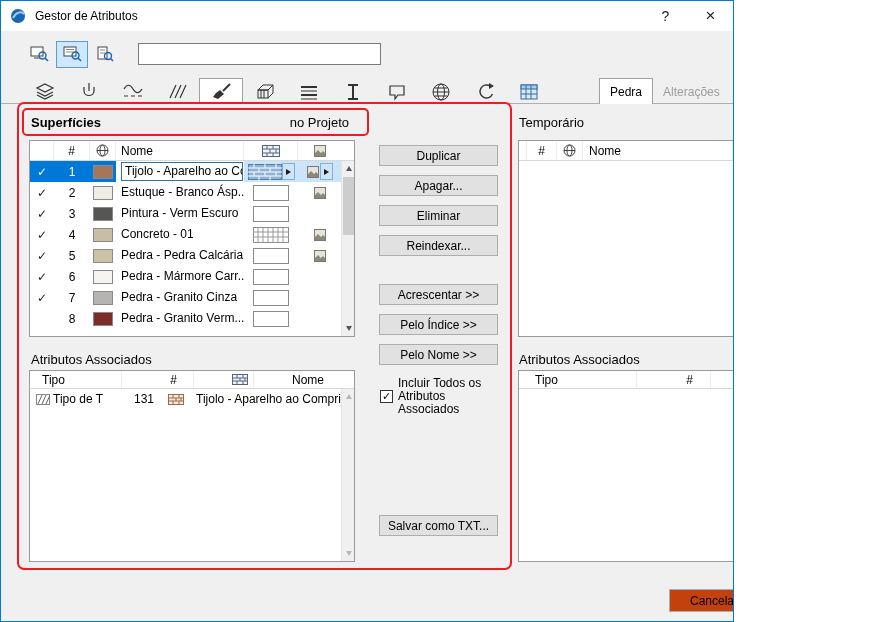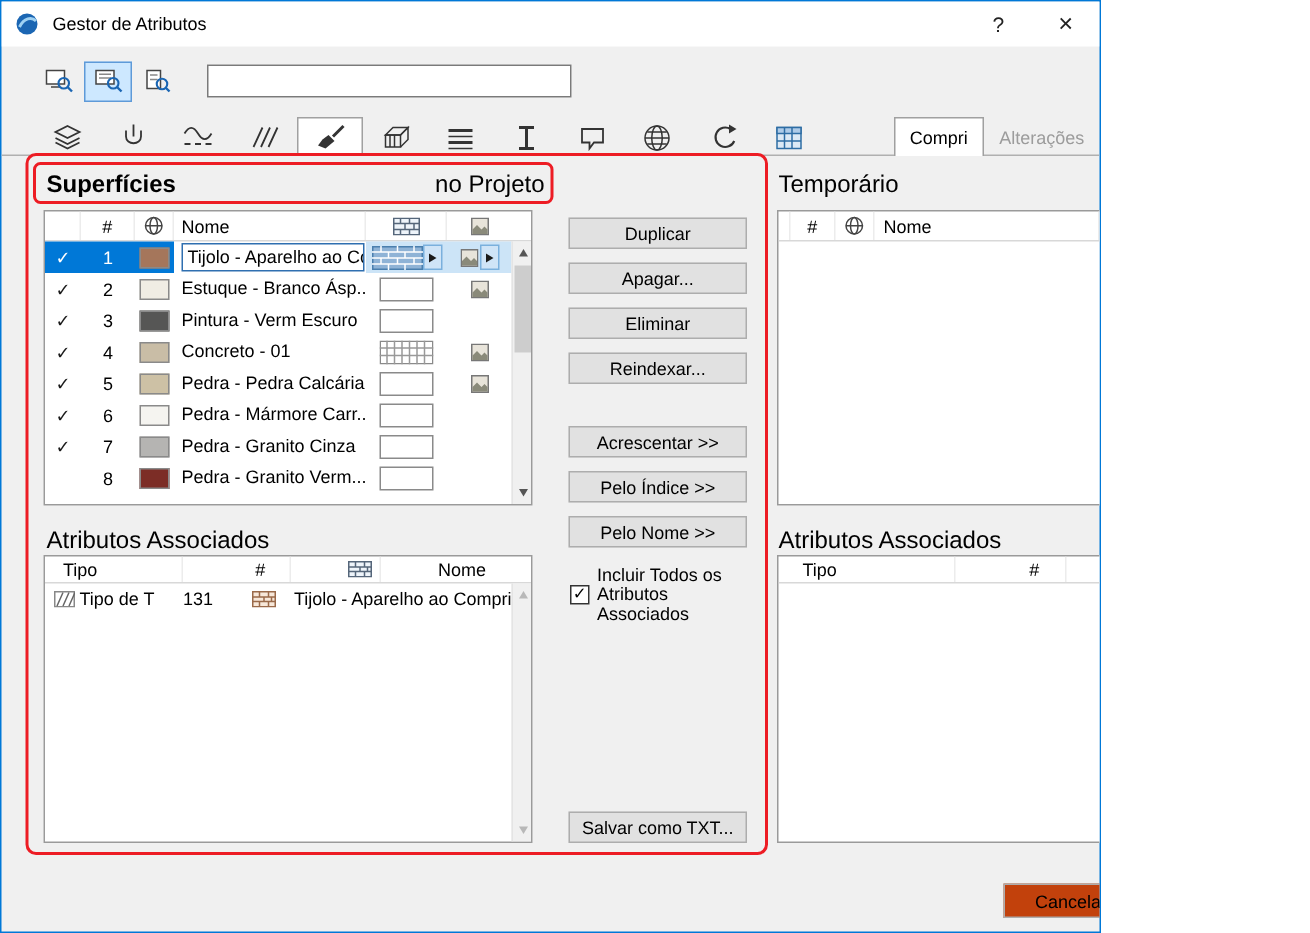--- a/index.html
+++ b/index.html
@@ -34,21 +34,21 @@
   .tabline { position:absolute; top:102px; left:0; right:0; border-top:1px solid #b0b0b0; }
   .icontab { width:44px; height:24px; display:flex; align-items:center; justify-content:center; }
   .icontab.selected, .texttab.selected { background:#fff; border:1px solid #a0a0a0; border-bottom:none;
             height:26px; position:relative; z-index:2; }
   .texttab { height:24px; padding:0 10px; display:flex; align-items:center; font-size:12px; }
   .texttab.selected { padding-top:1px; }
   .texttab.inactive { color:#9c9c9c; }
   .tabgap { width:48px; }
 
   
-  .panel-title { position:absolute; font-size:16px; }
+  .panel-title { position:absolute; font-size:13px; }
   .bold { font-weight:bold; }
 
   .tbl { position:absolute; background:#fff; border:1px solid #9a9a9a; overflow:hidden; }
   .thead { display:flex; height:20px; align-items:center; border-bottom:1px solid #d8d8d8; }
   .thead > div { height:100%; display:flex; align-items:center; border-right:1px solid #ececec; }
   .srow { display:flex; height:21px; align-items:center; }
   .srow.sel .cell-dark { background:#0078d7; color:#fff; }
   .srow.sel .cell-lite { background:#cce4f7; }
 
   
@@ -66,21 +66,21 @@
   .pvbox { width:36px; height:16px; background:#fff; border:1px solid #8a8a8a; display:inline-block; }
   .name-edit { width:122px; height:19px; background:#fff; border:1px solid #2f6fb0; color:#000;
                line-height:17px; padding-left:3px; overflow:hidden; white-space:nowrap; }
   .mini-btn { width:13px; height:17px; background:#cfe4f7; border:1px solid #7ab0dd;
               display:flex; align-items:center; justify-content:center; }
   .tri-r { width:0; height:0; border-top:3.5px solid transparent; border-bottom:3.5px solid transparent;
            border-left:5px solid #1a1a1a; }
 
   
   .ac0{width:92px; padding-left:6px; overflow:hidden; white-space:nowrap; display:flex; align-items:center; gap:3px;}
-  .ac1{width:40px; padding-right:8px; display:flex;}
+  .ac1{width:40px; justify-content:flex-end; padding-right:8px; display:flex;}
   .ac2{width:28px; justify-content:center; display:flex;}
   .ac3{flex:1; padding-left:6px; overflow:hidden; white-space:nowrap; display:block; line-height:20px;}
   .arow { display:flex; height:20px; align-items:center; }
   .ahead { display:flex; height:18px; align-items:center; border-bottom:1px solid #d8d8d8;gap:32px; }
   .ahead > div { height:100%; display:flex; align-items:center; border-right:1px solid #ececec; }
 
   
   .tc0{width:8px;}
   .tc1{width:30px; justify-content:center; display:flex;}
   .tc2{width:26px; justify-content:center; display:flex;}
@@ -285,29 +285,29 @@
         <span>
           <svg width="22" height="20">
             <rect x="3" y="3" width="16" height="14" fill="#dce9f5" stroke="#2e6da4"></rect>
             <rect x="3" y="3" width="16" height="4" fill="#aecbe8" stroke="#2e6da4"></rect>
             <path d="M3 12 h16 M8 3 v14 M13 3 v14" stroke="#2e6da4" fill="none"></path>
           </svg>
         </span>
       </span>
     <span class="tabgap"></span>
     <span class="texttab selected">
-        <span>Compri</span>
+        <span>Pedra</span>
       </span>
     <span class="texttab inactive">
         <span>Alterações</span>
       </span>
   </div>
 
   <span class="panel-title bold label-abs" style="left:30px; top:114px;">Superfícies</span>
-  <span class="panel-title label-abs" style="left:250px; top:114px; width:112px; text-align:right;">no Projeto</span>
+  <span class="panel-title label-abs" style="left:236px; top:114px; width:112px; text-align:right;">no Projeto</span>
 
   <div class="tbl" style="left:28px; top:139px; width:326px; height:197px;">
     <div class="thead">
       <div class="sc0"></div>
       <div class="sc1">
           <span>#</span>
         </div>
       <div class="sc2">
           <span>
             <svg width="13" height="13" fill="none" stroke="#444" stroke-width="1">
@@ -593,21 +593,21 @@
   <button class="act-btn" style="top:234px;">Reindexar...</button>
   <button class="act-btn" style="top:283px;">Acrescentar &gt;&gt;</button>
   <button class="act-btn" style="top:313px;">Pelo Índice &gt;&gt;</button>
   <button class="act-btn" style="top:343px;">Pelo Nome &gt;&gt;</button>
 
   <div class="chk-block">
     <span class="chk-box">✓</span>
     <span class="chk-label">Incluir Todos os Atributos Associados</span>
   </div>
 
-  <button class="act-btn" style="top:540px;text-align:center;">Salvar como TXT...</button>
+  <button class="act-btn" style="top:514px;text-align:center;">Salvar como TXT...</button>
 
   <span class="panel-title label-abs" style="left:518px; top:114px;">Temporário</span>
 
   <span class="temp-btn" style="left:752px; border-color:#7ab0dd; background:#e7f2fb;">
     <span>
         <svg width="20" height="18">
           <rect x="8" y="2" width="10" height="14" fill="#fff" stroke="#666"></rect>
           <path d="M1 9 h8" stroke="#1b66b3" stroke-width="2" fill="none"></path>
           <polygon points="8,5.5 13,9 8,12.5" fill="#1b66b3"></polygon>
         </svg>

